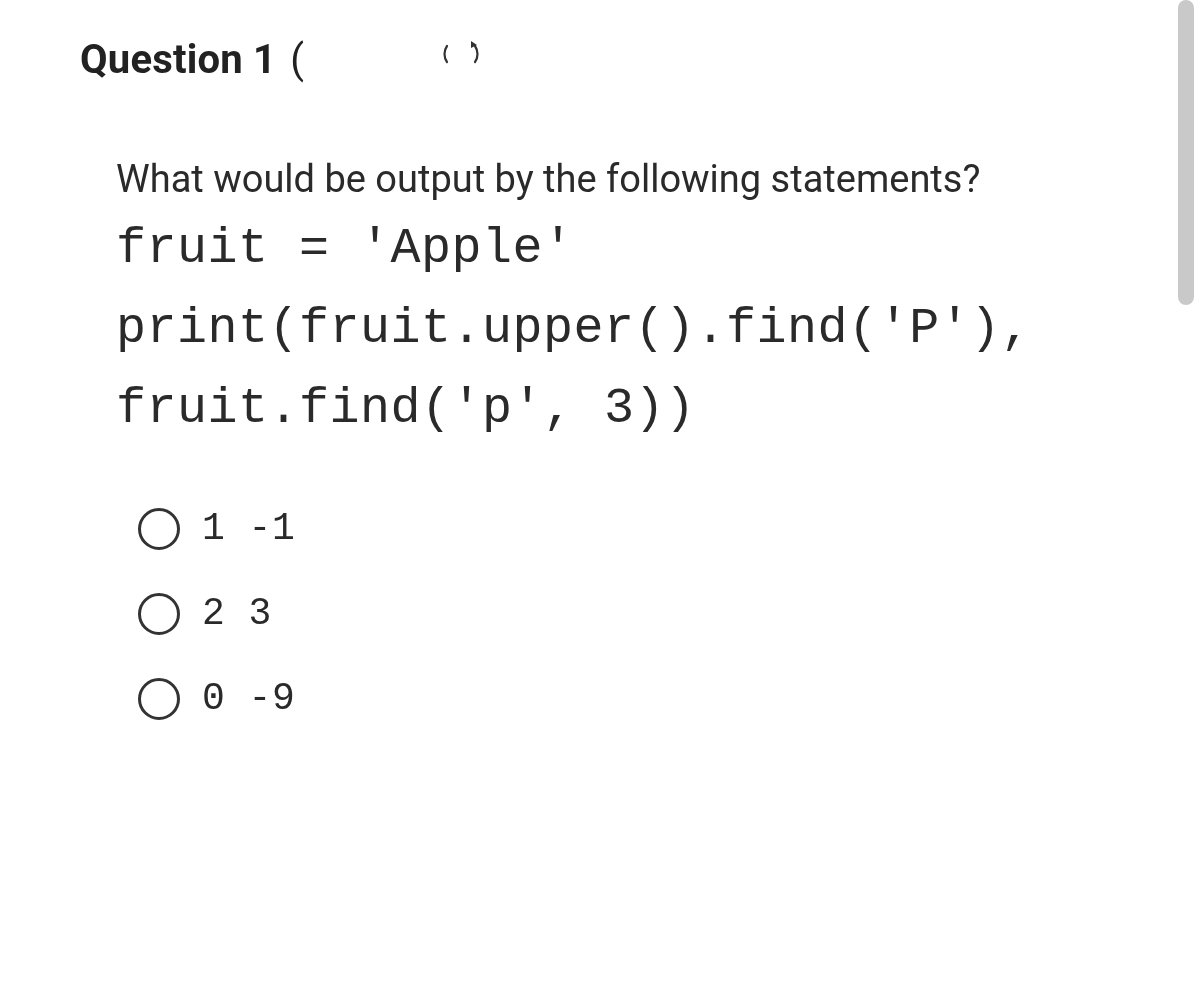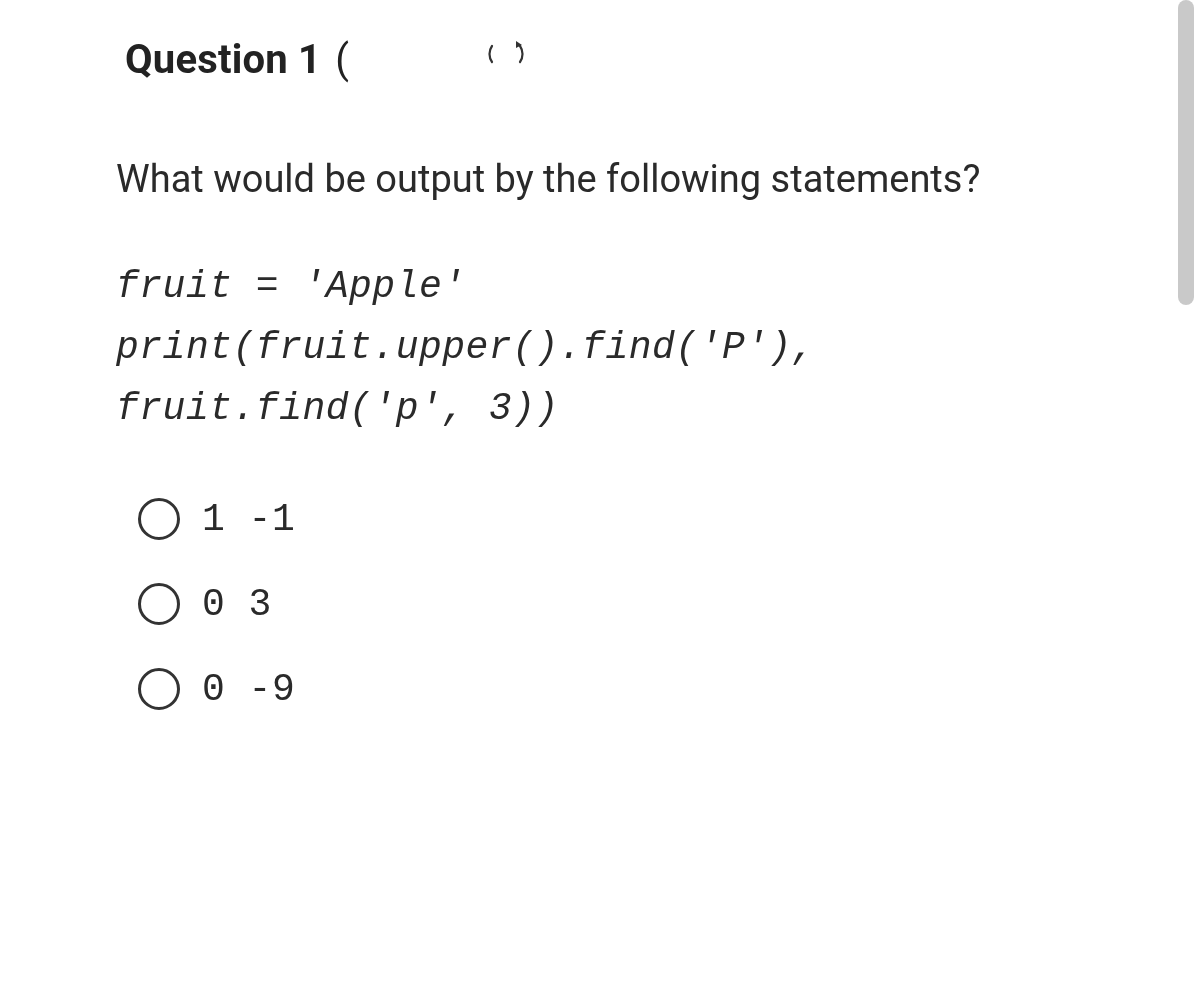--- a/index.html
+++ b/index.html
@@ -18,51 +18,48 @@
     .content {
       padding: 36px 80px 0 80px;
       width: 1100px;
     }
     .question-header {
       font-size: 40px;
       font-weight: 700;
       color: #222;
       margin-bottom: 64px;
       letter-spacing: 0.2px;
-      margin-left: 45px;
     }
     .question-header .paren {
       font-weight: 400;
       margin-left: 4px;
     }
     .loading-icon {
       display: inline-block;
       vertical-align: middle;
       margin-left: 125px;
       margin-top: -6px;
     }
     .question-body {
       padding-left: 36px;
     }
     .prompt-text {
       font-size: 38px;
       color: #2a2a2a;
       line-height: 1.55;
-      margin-bottom: 48px;
       font-weight: 400;
     }
     .code-block {
       font-family: "Courier New", Courier, monospace;
-      font-size: 38px;
+      font-size: 50px;
       color: #2a2a2a;
       line-height: 1.6;
       margin-bottom: 58px;
       white-space: pre;
       letter-spacing: 0.5px;
-      font-style: italic;
     }
     .options {
       padding-left: 22px;
     }
     .option {
       display: flex;
       align-items: center;
       margin-bottom: 42px;
       cursor: pointer;
     }
@@ -114,21 +111,21 @@
 <span>print(fruit.upper().find('P'),</span>
 <span>fruit.find('p', 3))</span></div>
 
     <div class="options">
       <div class="option">
         <div class="radio-circle"></div>
         <span class="option-label">1 -1</span>
       </div>
       <div class="option">
         <div class="radio-circle"></div>
-        <span class="option-label">0 3</span>
+        <span class="option-label">2 3</span>
       </div>
       <div class="option">
         <div class="radio-circle"></div>
         <span class="option-label">0 -9</span>
       </div>
     </div>
   </div>
 </div>
 
 <div class="scrollbar"></div>

